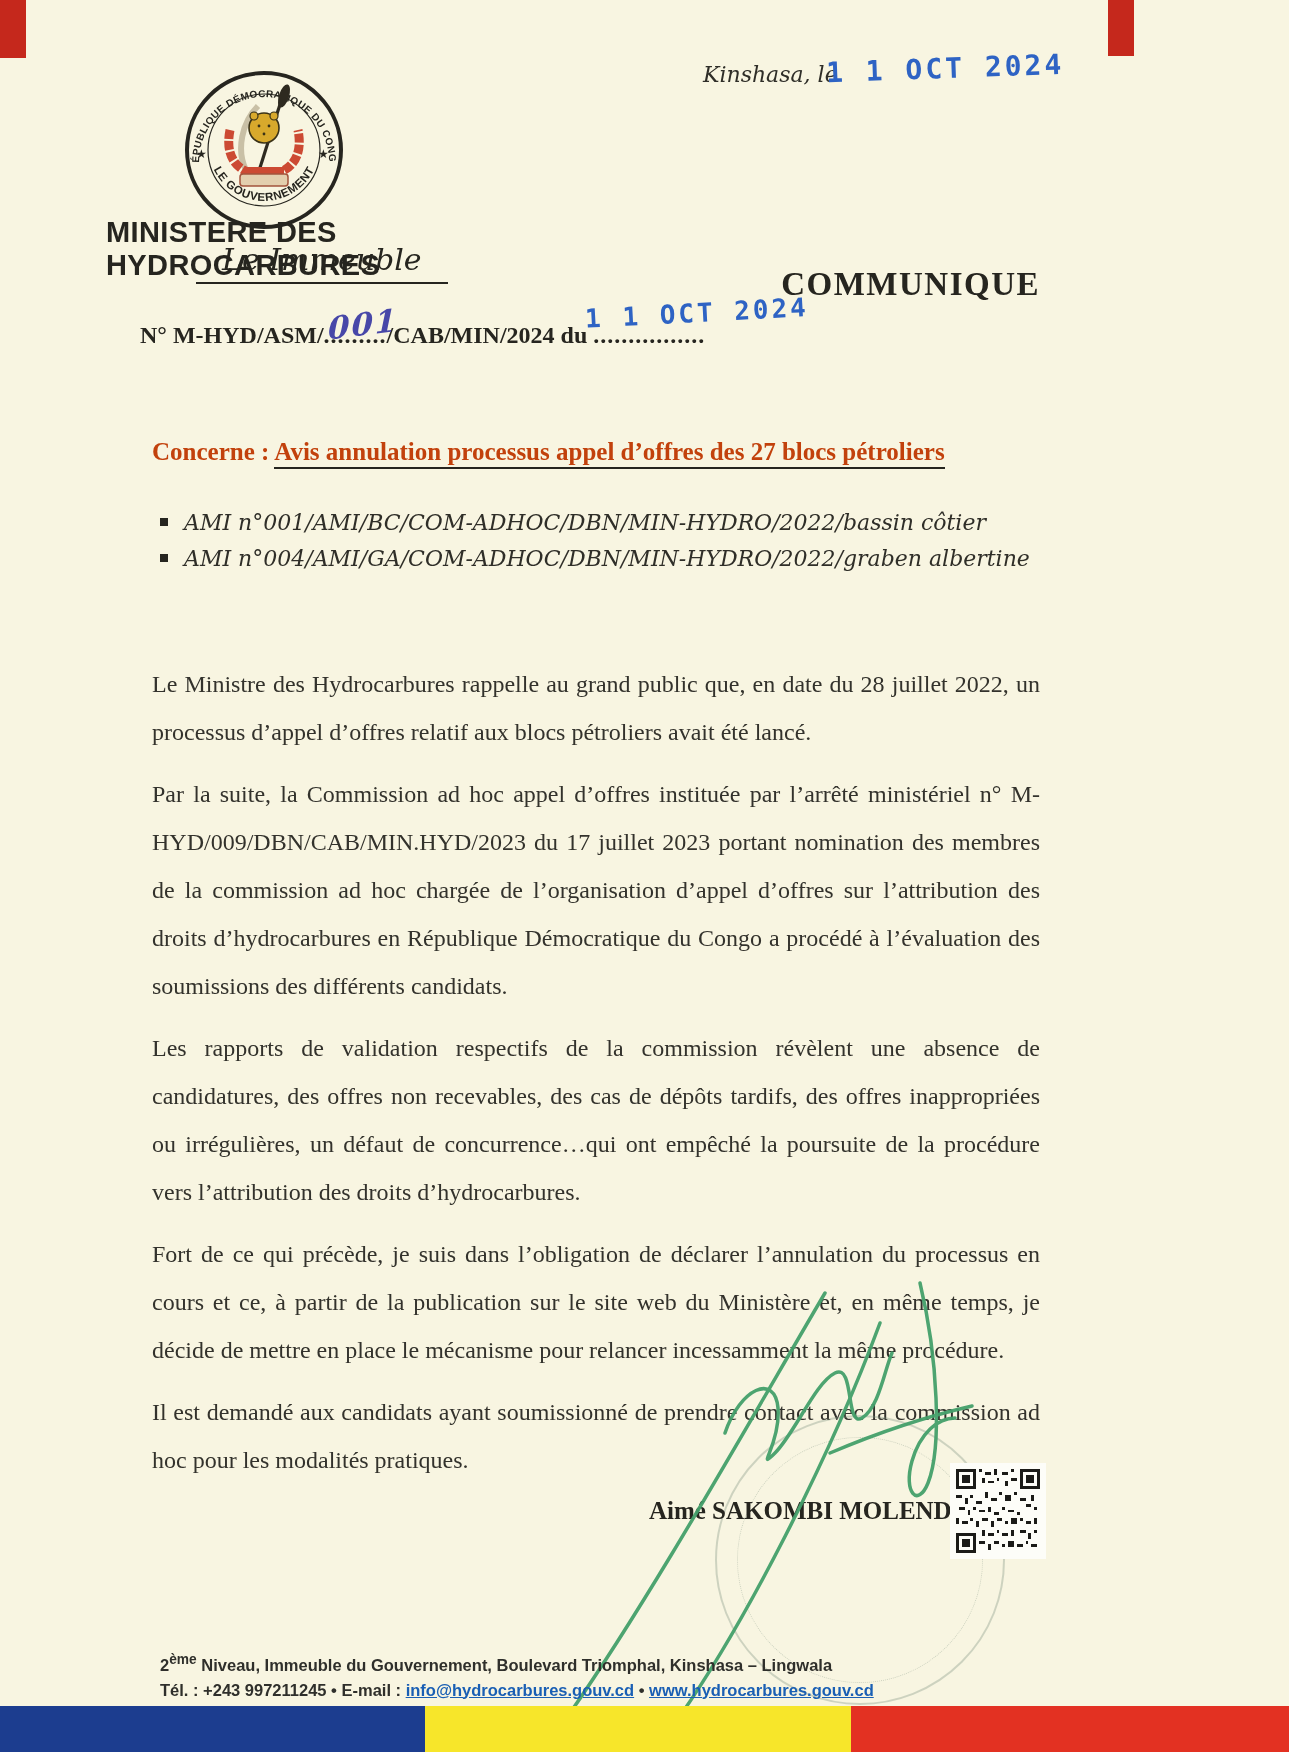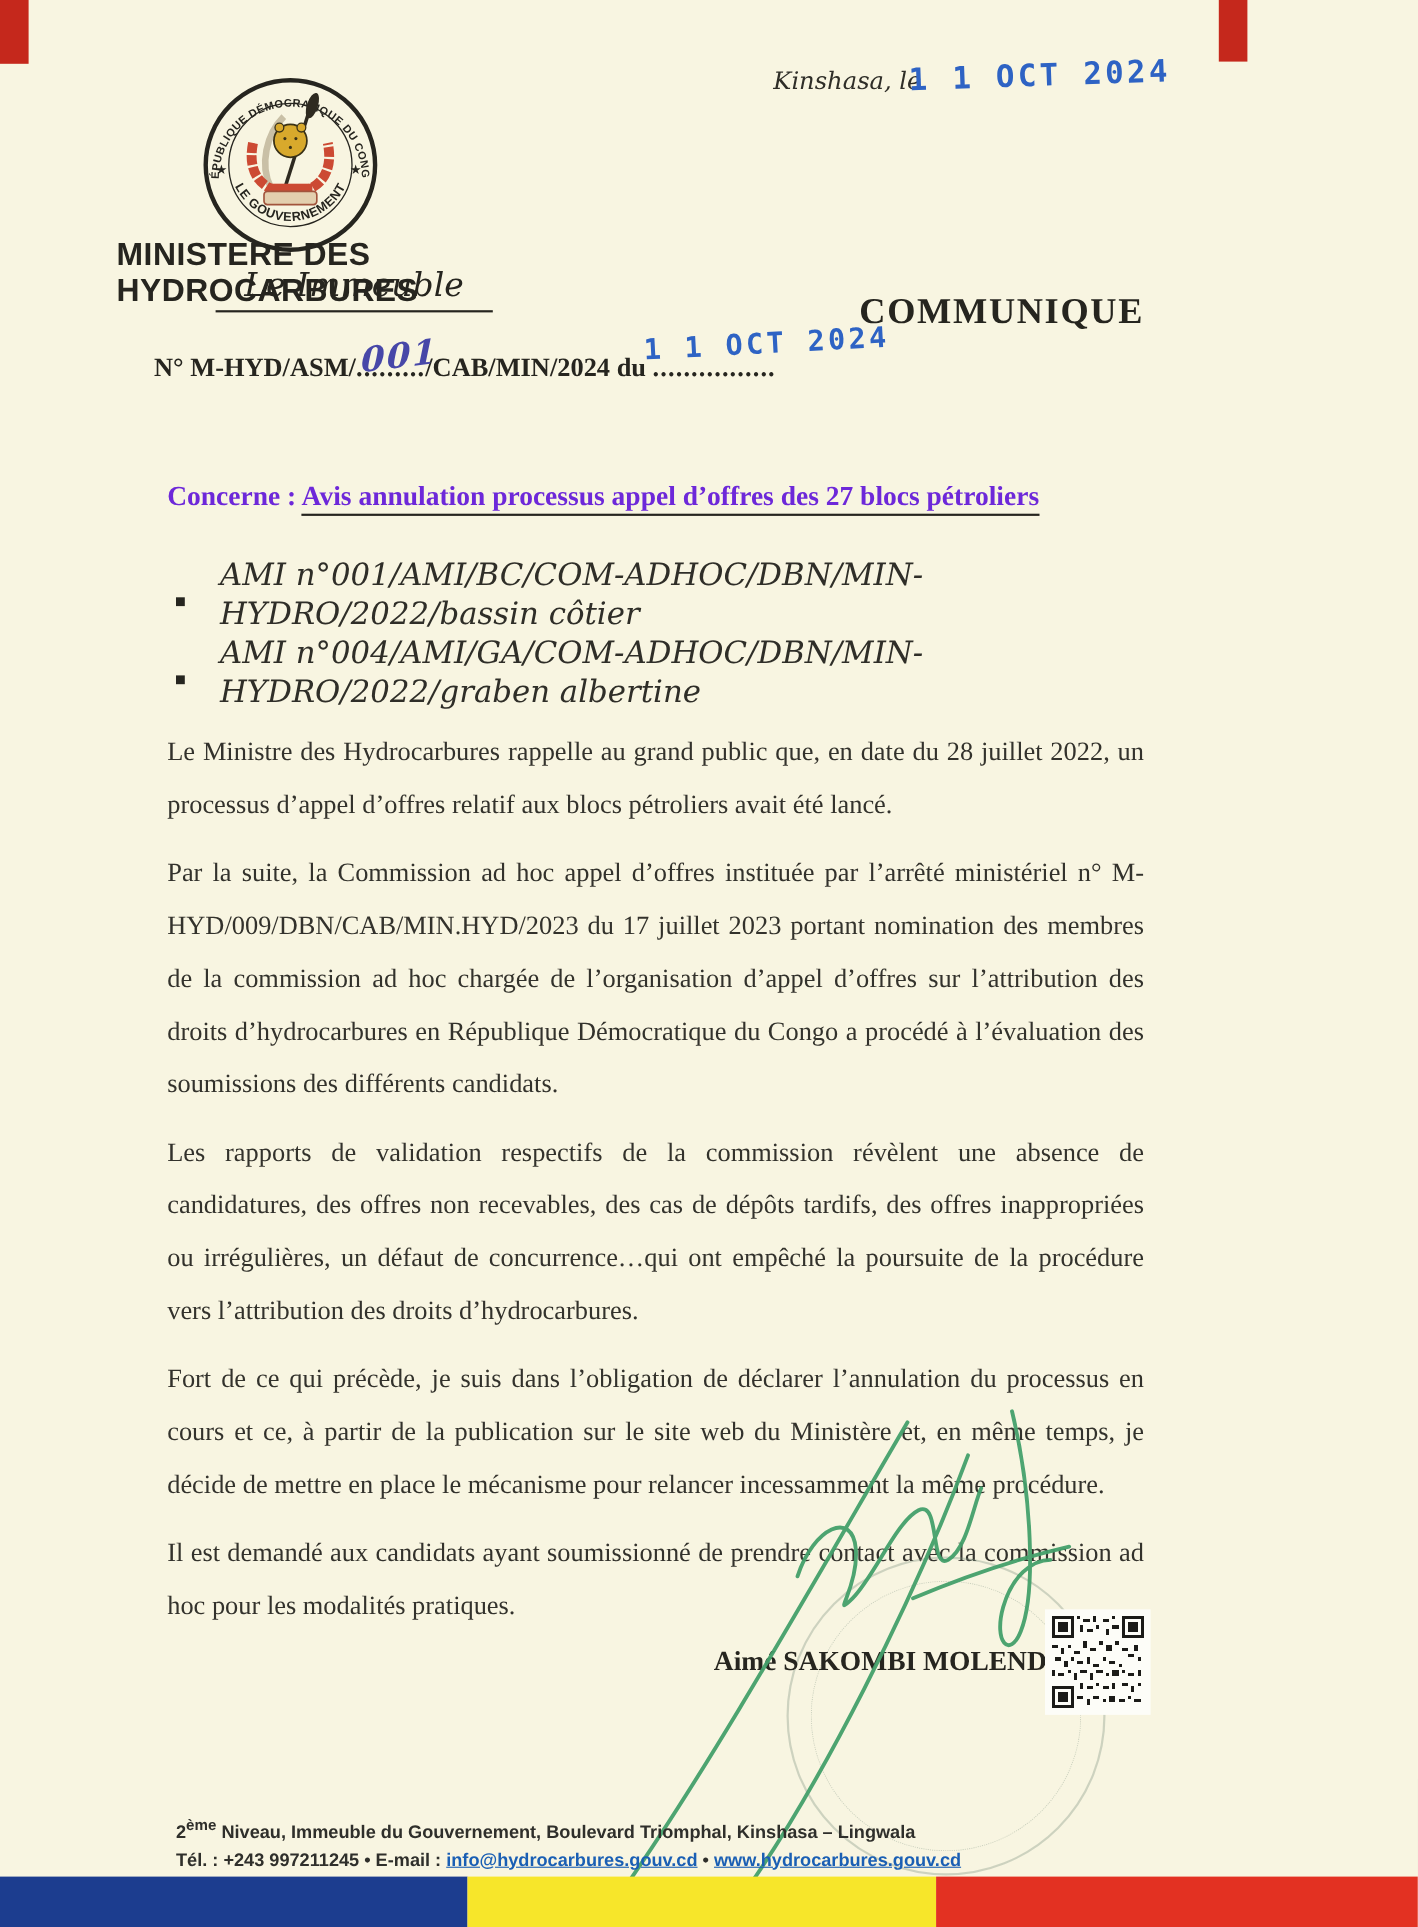--- a/index.html
+++ b/index.html
@@ -37,28 +37,28 @@
   .reference{ position:absolute; left:140px; top:322px; width:940px;
     text-align:left; font-weight:bold; font-size:24px; color:#26251f;
     white-space:nowrap; }
   .dots{ position:relative; display:inline-block; letter-spacing:1px; }
   .handwritten{ position:absolute; left:4px; top:-16px; color:#4747a8;
     font-family:"DejaVu Serif", serif; font-style:italic; font-weight:bold;
     font-size:31px; transform:rotate(-7deg) skewX(-8deg); letter-spacing:2px; }
   .stamp.inline{ left:-8px; top:-24px; font-size:26px; transform:rotate(-3deg); }
 
   .subject{ position:absolute; left:152px; top:438px; font-size:25px;
-    font-weight:bold; color:#6d28d9; }
+    font-weight:bold; color:#c2410c; }
   .subject .underlined{ border-bottom:2.5px solid #26251f; padding-bottom:2px; }
 
   .bullet-list{ position:absolute; left:160px; top:505px; width:900px;
     list-style:none; }
-  .bullet-list li{ display:flex; gap:32px; align-items:center;
+  .bullet-list li{ display:flex; gap:16px; align-items:flex-start;
     line-height:35px; margin-bottom:1px;
-    font-family:"DejaVu Serif", serif; font-style:italic; font-size:28px; }
+    font-family:"DejaVu Serif", serif; font-style:italic; font-size:22px; }
   .bullet-square{ flex:0 0 auto; width:8px; height:8px; background:#26251f;
     margin-top:13px; }
 
   .body-text{ position:absolute; left:152px; top:660px; width:888px; }
   .body-text p{ font-size:24px; line-height:48px; text-align:justify;
     margin-bottom:14px; color:#33322c; }
 
   .signatory{ position:absolute; left:590px; top:1497px; width:440px;
     text-align:center; font-weight:bold; font-size:25px; color:#26251f; }
 

